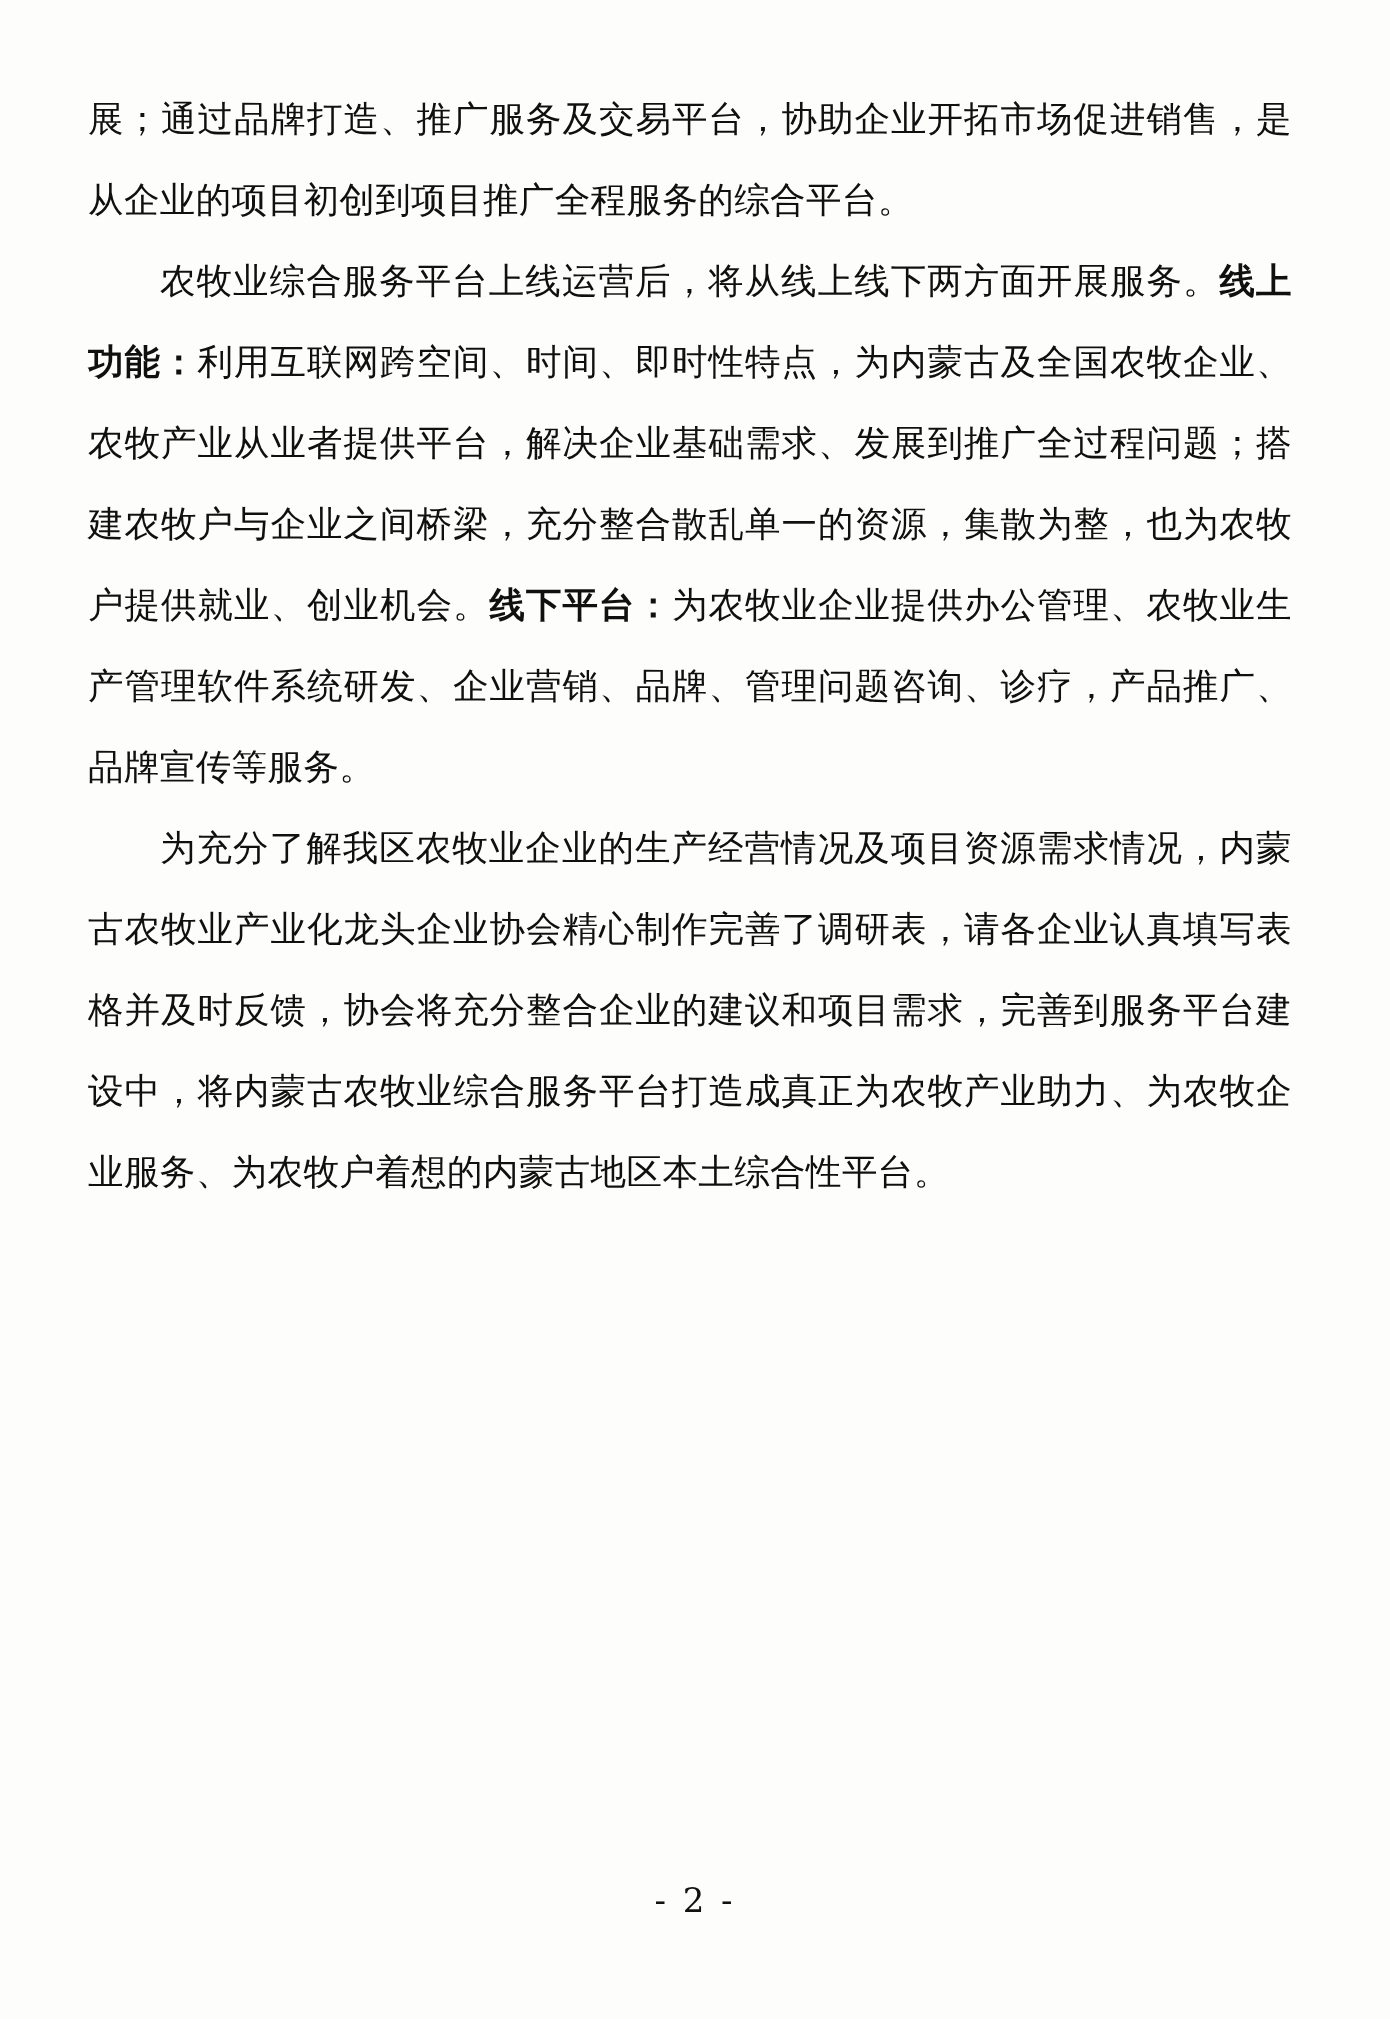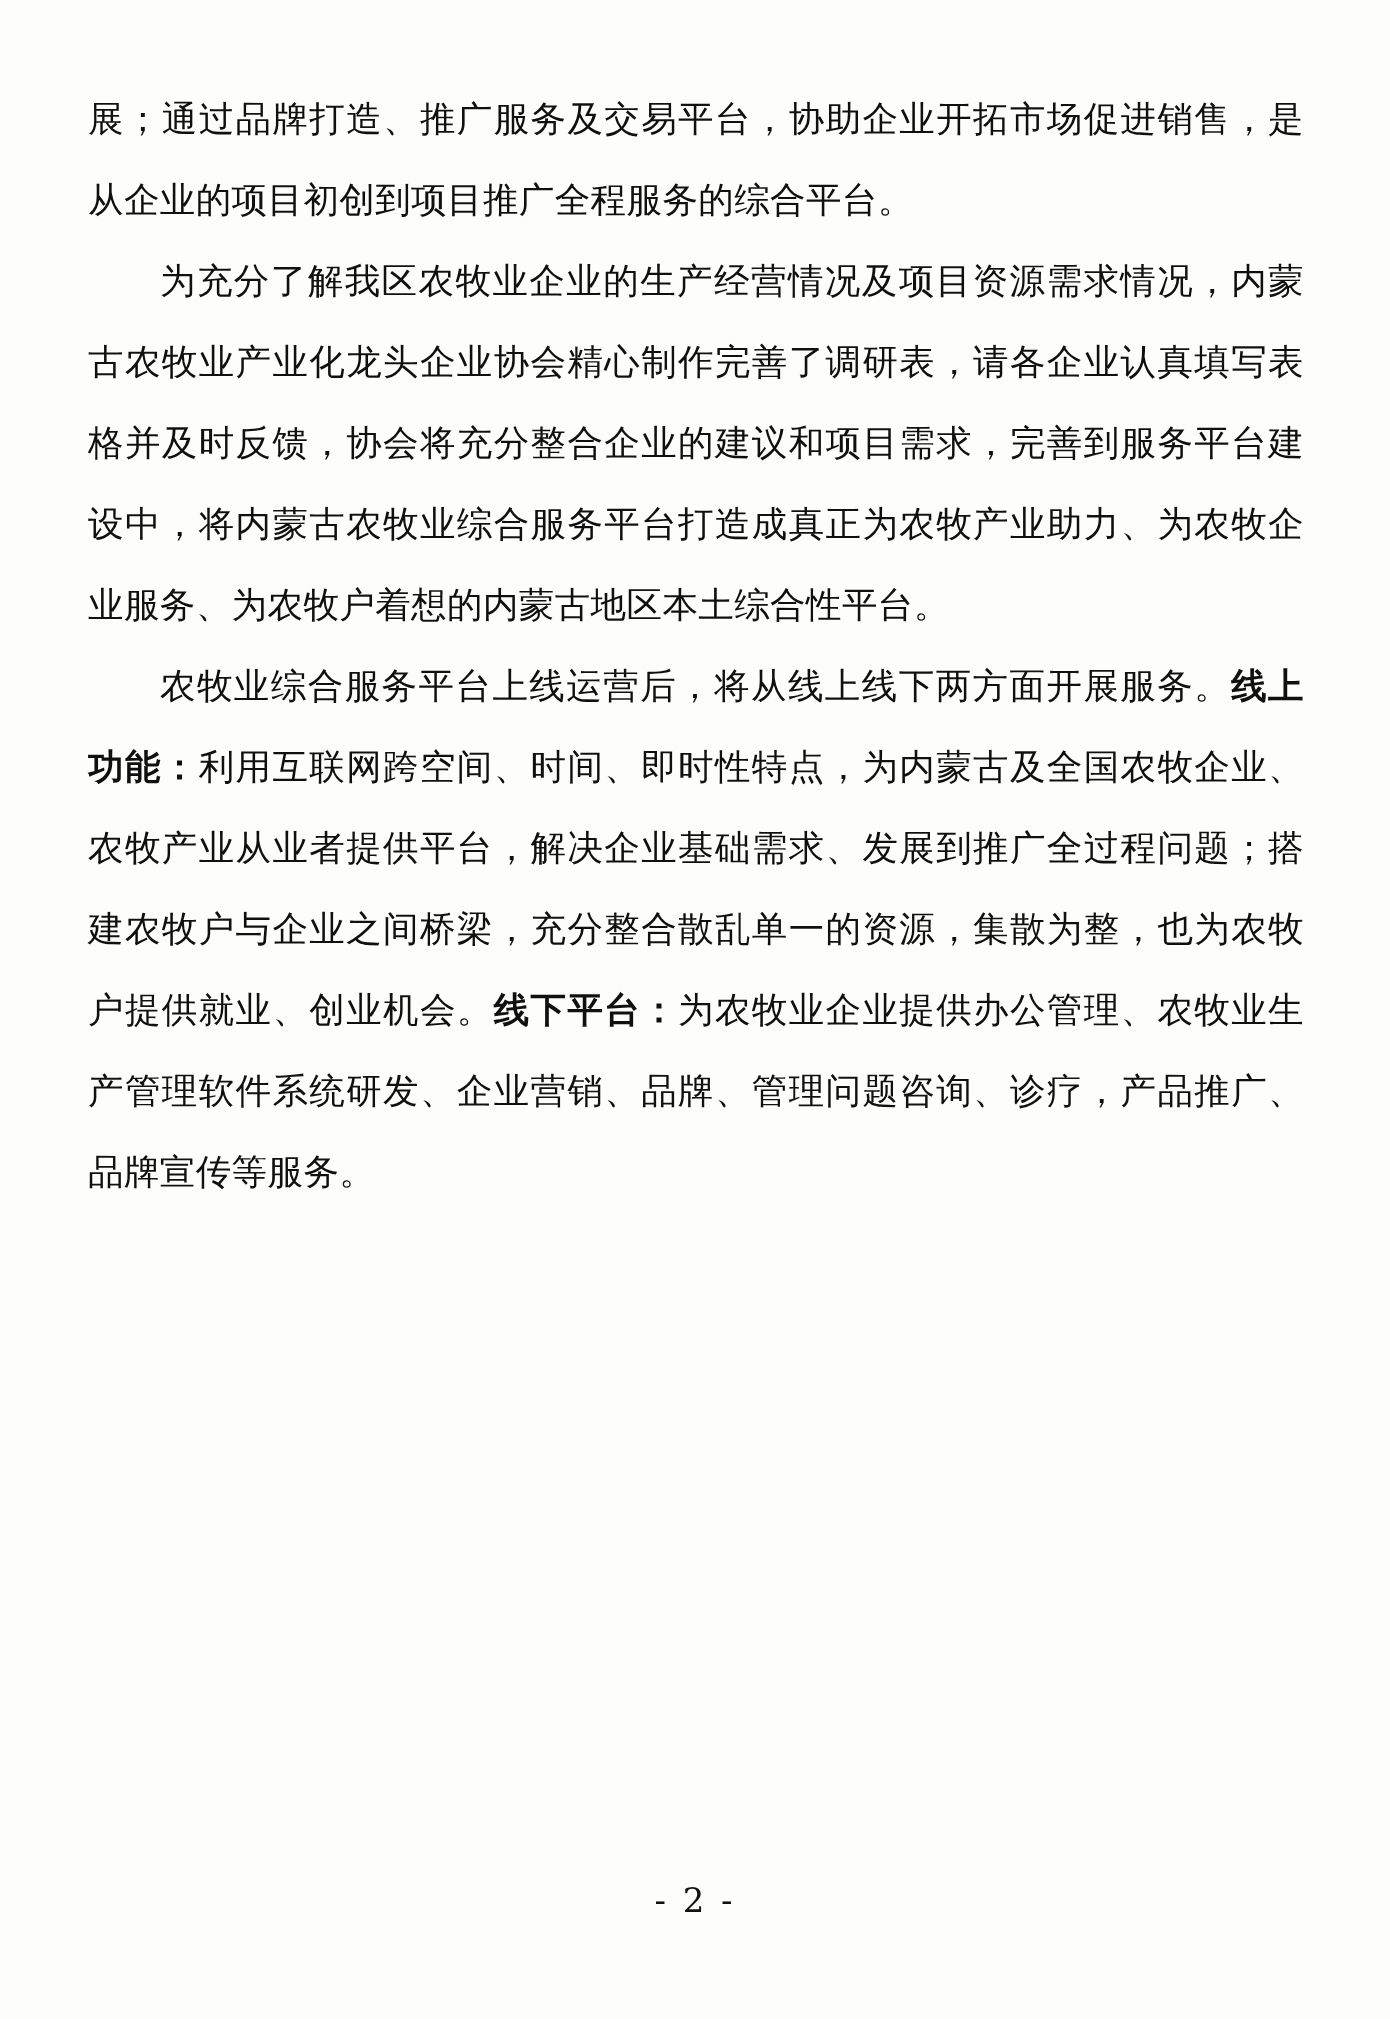--- a/index.html
+++ b/index.html
@@ -23,21 +23,21 @@
     height: 2019px;
     background: #fdfdfb;
   }
   .content {
     position: absolute;
     left: 88px;
     top: 78px;
     width: 1216px;
   }
   p.para {
-    margin: 0 0 0 0;
+    margin: 0 12px 0 0;
     font-size: 35.5px;
     line-height: 81px;
     text-align: justify;
     text-justify: inter-ideograph;
     letter-spacing: 0.4px;
     color: #101010;
     font-family: "DejaVu Serif", serif;
   }
   p.para.indent {
     text-indent: 72px;
@@ -59,20 +59,20 @@
 </style>
 </head>
 <body>
 
 <div class="page">
   <div class="content">
     <p class="para">
       <span>展；通过品牌打造、推广服务及交易平台，协助企业开拓市场促进销售，是从企业的项目初创到项目推广全程服务的综合平台。</span>
     </p>
     <p class="para indent">
-      <span>为充分了解我区农牧业企业的生产经营情况及项目资源需求情况，内蒙古农牧业产业化龙头企业协会精心制作完善了调研表，请各企业认真填写表格并及时反馈，协会将充分整合企业的建议和项目需求，完善到服务平台建设中，将内蒙古农牧业综合服务平台打造成真正为农牧产业助力、为农牧企业服务、为农牧户着想的内蒙古地区本土综合性平台。</span>
+      <span>农牧业综合服务平台上线运营后，将从线上线下两方面开展服务。</span><span class="bold-run">线上功能：</span><span>利用互联网跨空间、时间、即时性特点，为内蒙古及全国农牧企业、农牧产业从业者提供平台，解决企业基础需求、发展到推广全过程问题；搭建农牧户与企业之间桥梁，充分整合散乱单一的资源，集散为整，也为农牧户提供就业、创业机会。</span><span class="bold-run">线下平台：</span><span>为农牧业企业提供办公管理、农牧业生产管理软件系统研发、企业营销、品牌、管理问题咨询、诊疗，产品推广、品牌宣传等服务。</span>
     </p>
     <p class="para indent">
-      <span>农牧业综合服务平台上线运营后，将从线上线下两方面开展服务。</span><span class="bold-run">线上功能：</span><span>利用互联网跨空间、时间、即时性特点，为内蒙古及全国农牧企业、农牧产业从业者提供平台，解决企业基础需求、发展到推广全过程问题；搭建农牧户与企业之间桥梁，充分整合散乱单一的资源，集散为整，也为农牧户提供就业、创业机会。</span><span class="bold-run">线下平台：</span><span>为农牧业企业提供办公管理、农牧业生产管理软件系统研发、企业营销、品牌、管理问题咨询、诊疗，产品推广、品牌宣传等服务。</span>
+      <span>为充分了解我区农牧业企业的生产经营情况及项目资源需求情况，内蒙古农牧业产业化龙头企业协会精心制作完善了调研表，请各企业认真填写表格并及时反馈，协会将充分整合企业的建议和项目需求，完善到服务平台建设中，将内蒙古农牧业综合服务平台打造成真正为农牧产业助力、为农牧企业服务、为农牧户着想的内蒙古地区本土综合性平台。</span>
     </p>
   </div>
   <div class="footer">- 2 -</div>
 </div>
 
 </body></html>

